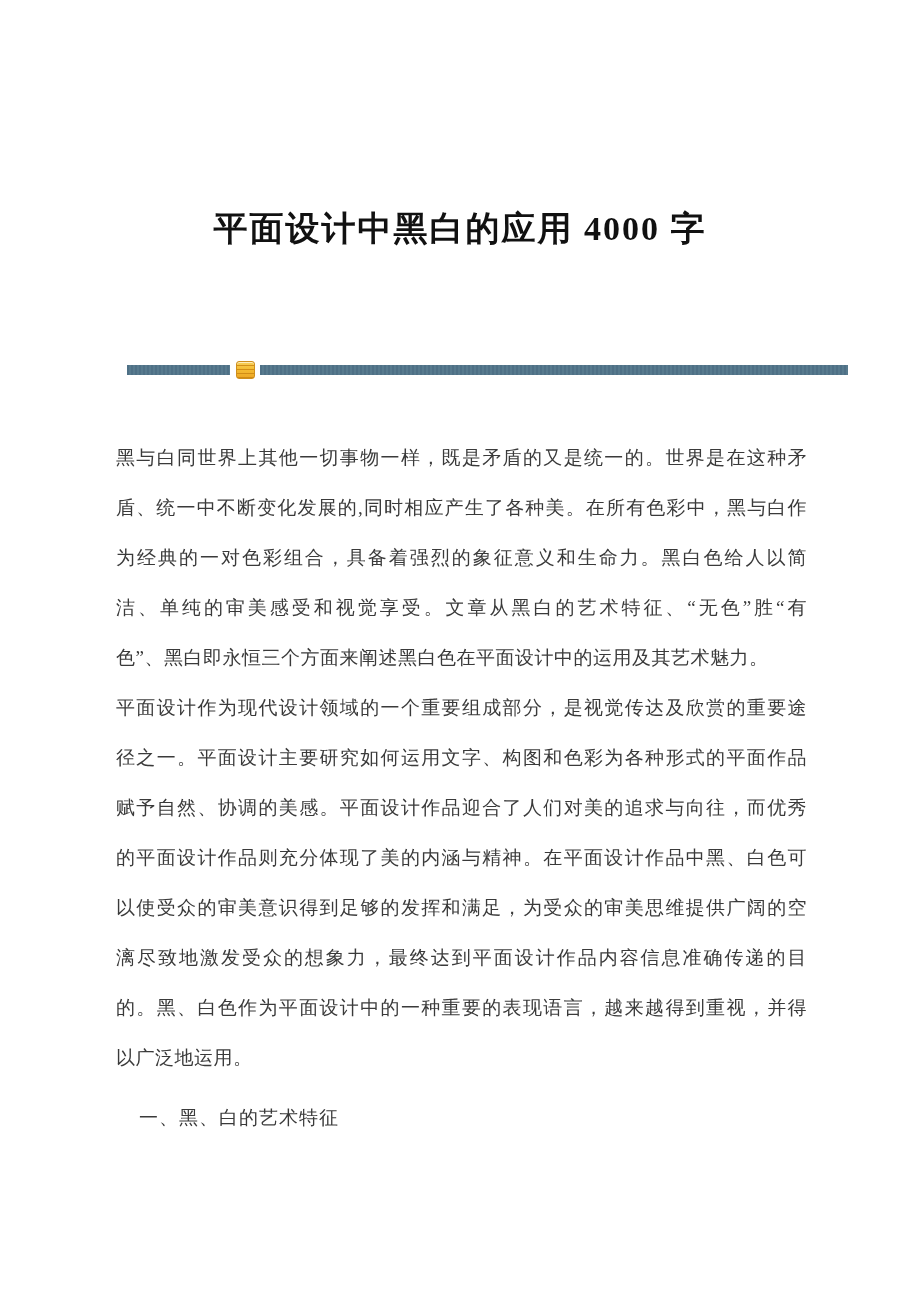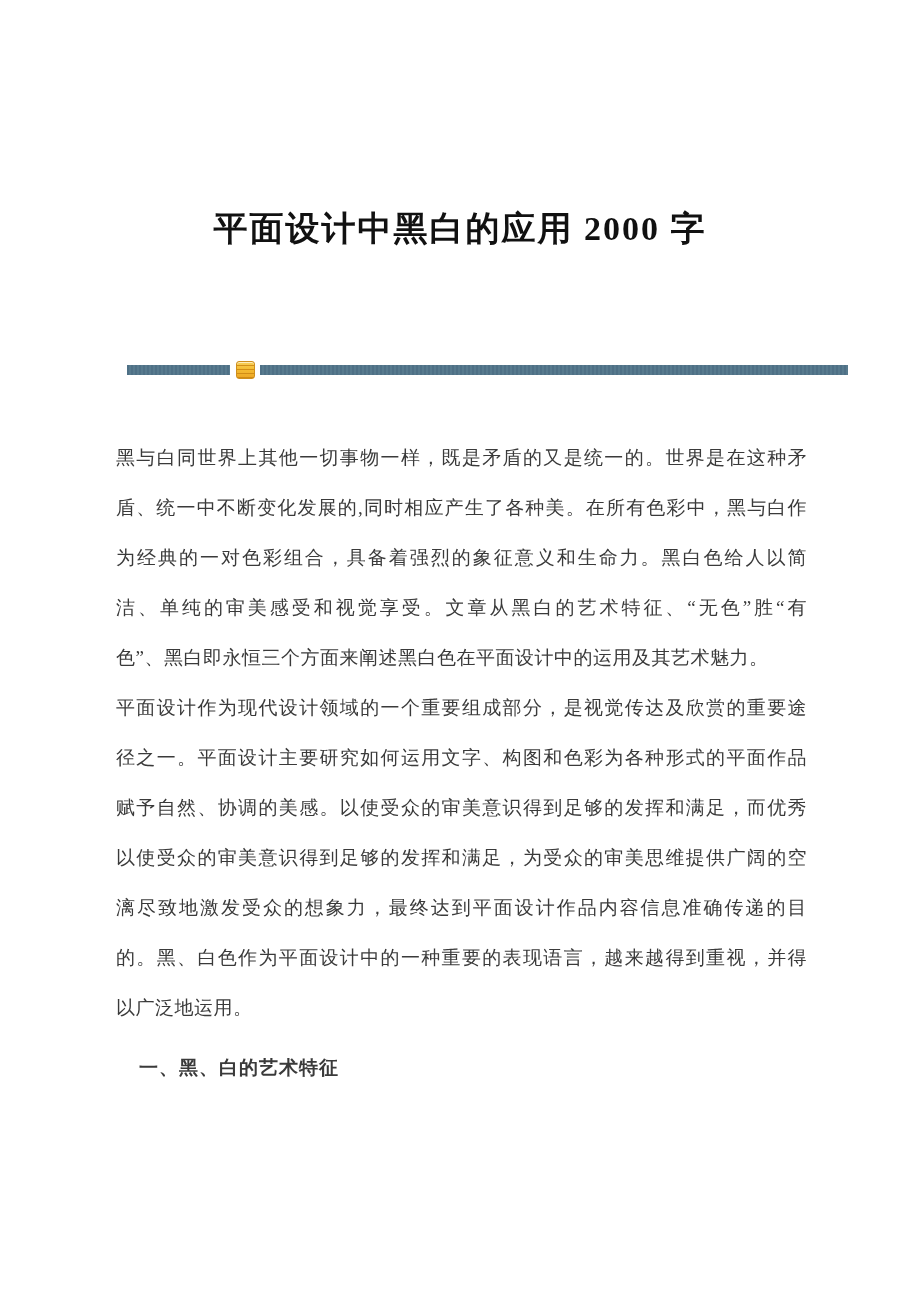--- a/index.html
+++ b/index.html
@@ -78,49 +78,50 @@
   }
   .paragraph .line:last-child {
     text-align-last: left;
   }
   .section-heading {
     margin: 10px 113px 0 139px;
     font-size: 19px;
     color: #3a3a3a;
     height: 50px;
     line-height: 50px;
-    font-weight: bold;
+    font-weight: normal;
     letter-spacing: 1px;
   }
 </style>
 </head>
 <body>
 
-<h1 class="doc-title">平面设计中黑白的应用 2000 字</h1>
+<h1 class="doc-title">平面设计中黑白的应用 4000 字</h1>
 
 <div class="divider">
   <span class="bar bar-left"></span>
   <span class="icon-slot">
     <span class="note-icon"></span>
   </span>
   <span class="bar bar-right"></span>
 </div>
 
 <div class="article">
     <div class="paragraph">
       <div class="line">黑与白同世界上其他一切事物一样，既是矛盾的又是统一的。世界是在这种矛</div>
       <div class="line">盾、统一中不断变化发展的,同时相应产生了各种美。在所有色彩中，黑与白作</div>
       <div class="line">为经典的一对色彩组合，具备着强烈的象征意义和生命力。黑白色给人以简</div>
       <div class="line">洁、单纯的审美感受和视觉享受。文章从黑白的艺术特征、“无色”胜“有</div>
       <div class="line">色”、黑白即永恒三个方面来阐述黑白色在平面设计中的运用及其艺术魅力。</div>
     </div>
     <div class="paragraph">
       <div class="line">平面设计作为现代设计领域的一个重要组成部分，是视觉传达及欣赏的重要途</div>
       <div class="line">径之一。平面设计主要研究如何运用文字、构图和色彩为各种形式的平面作品</div>
-      <div class="line">赋予自然、协调的美感。以使受众的审美意识得到足够的发挥和满足，而优秀</div>
+      <div class="line">赋予自然、协调的美感。平面设计作品迎合了人们对美的追求与向往，而优秀</div>
+      <div class="line">的平面设计作品则充分体现了美的内涵与精神。在平面设计作品中黑、白色可</div>
       <div class="line">以使受众的审美意识得到足够的发挥和满足，为受众的审美思维提供广阔的空</div>
       <div class="line">漓尽致地激发受众的想象力，最终达到平面设计作品内容信息准确传递的目</div>
       <div class="line">的。黑、白色作为平面设计中的一种重要的表现语言，越来越得到重视，并得</div>
       <div class="line">以广泛地运用。</div>
     </div>
   </div>
 
 <h2 class="section-heading">一、黑、白的艺术特征</h2>
 
 </body></html>

